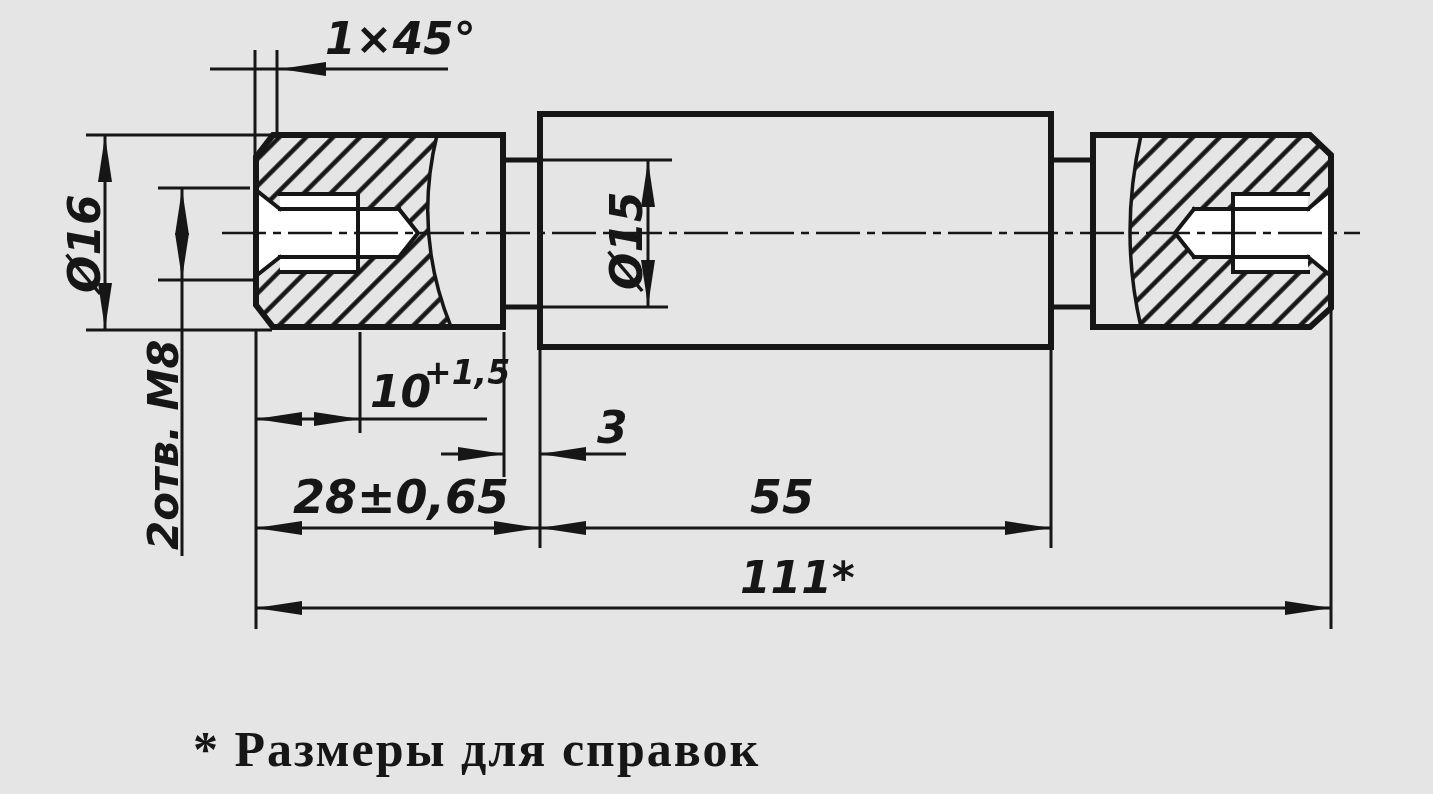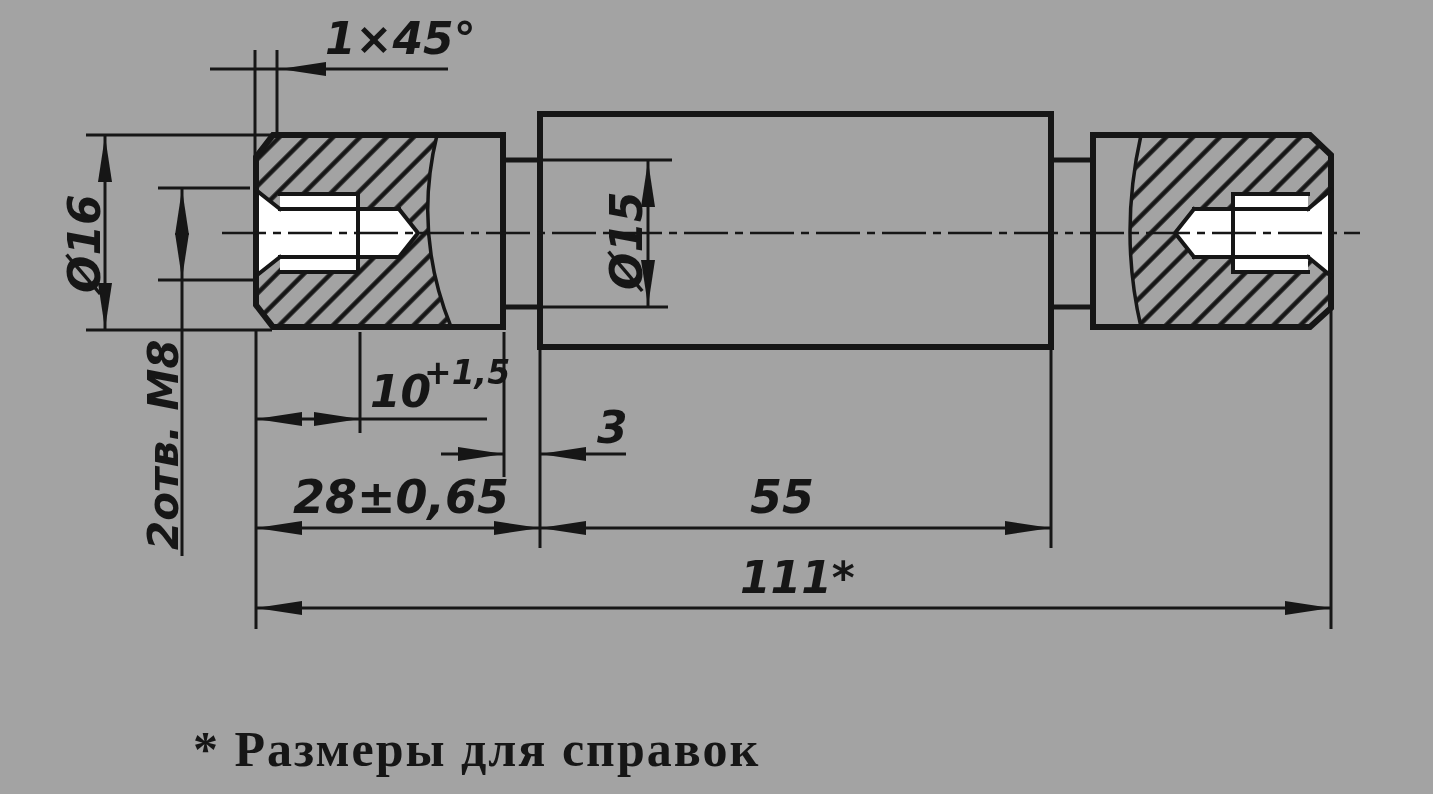--- a/index.html
+++ b/index.html
@@ -1,16 +1,16 @@
 <!DOCTYPE html>
 <html><head>
 <meta charset="utf-8">
 <style>
   html,body{margin:0;padding:0;background:#ffffff;}
-  .page{position:relative;width:1433px;height:794px;background:#a3a3a3;overflow:hidden;
+  .page{position:relative;width:1433px;height:794px;background:#e5e5e5;overflow:hidden;
         font-family:"DejaVu Sans",sans-serif;}
   svg{position:absolute;left:0;top:0;}
   .outline{stroke:#161616;stroke-width:6;fill:none;stroke-linejoin:miter;}
   .holeline{stroke:#161616;stroke-width:4;fill:none;stroke-linecap:square;}
   .thin{stroke:#161616;stroke-width:3;fill:none;}
   .curveline{stroke:#161616;stroke-width:3.5;fill:none;}
   .centerline{stroke:#161616;stroke-width:2.5;fill:none;stroke-dasharray:44 7 8 7;}
   .arrow{fill:#161616;stroke:none;}
   .whiteout{fill:#ffffff;stroke:none;}
   .dimtext{font-family:"DejaVu Sans",sans-serif;font-style:italic;font-weight:bold;fill:#161616;}

